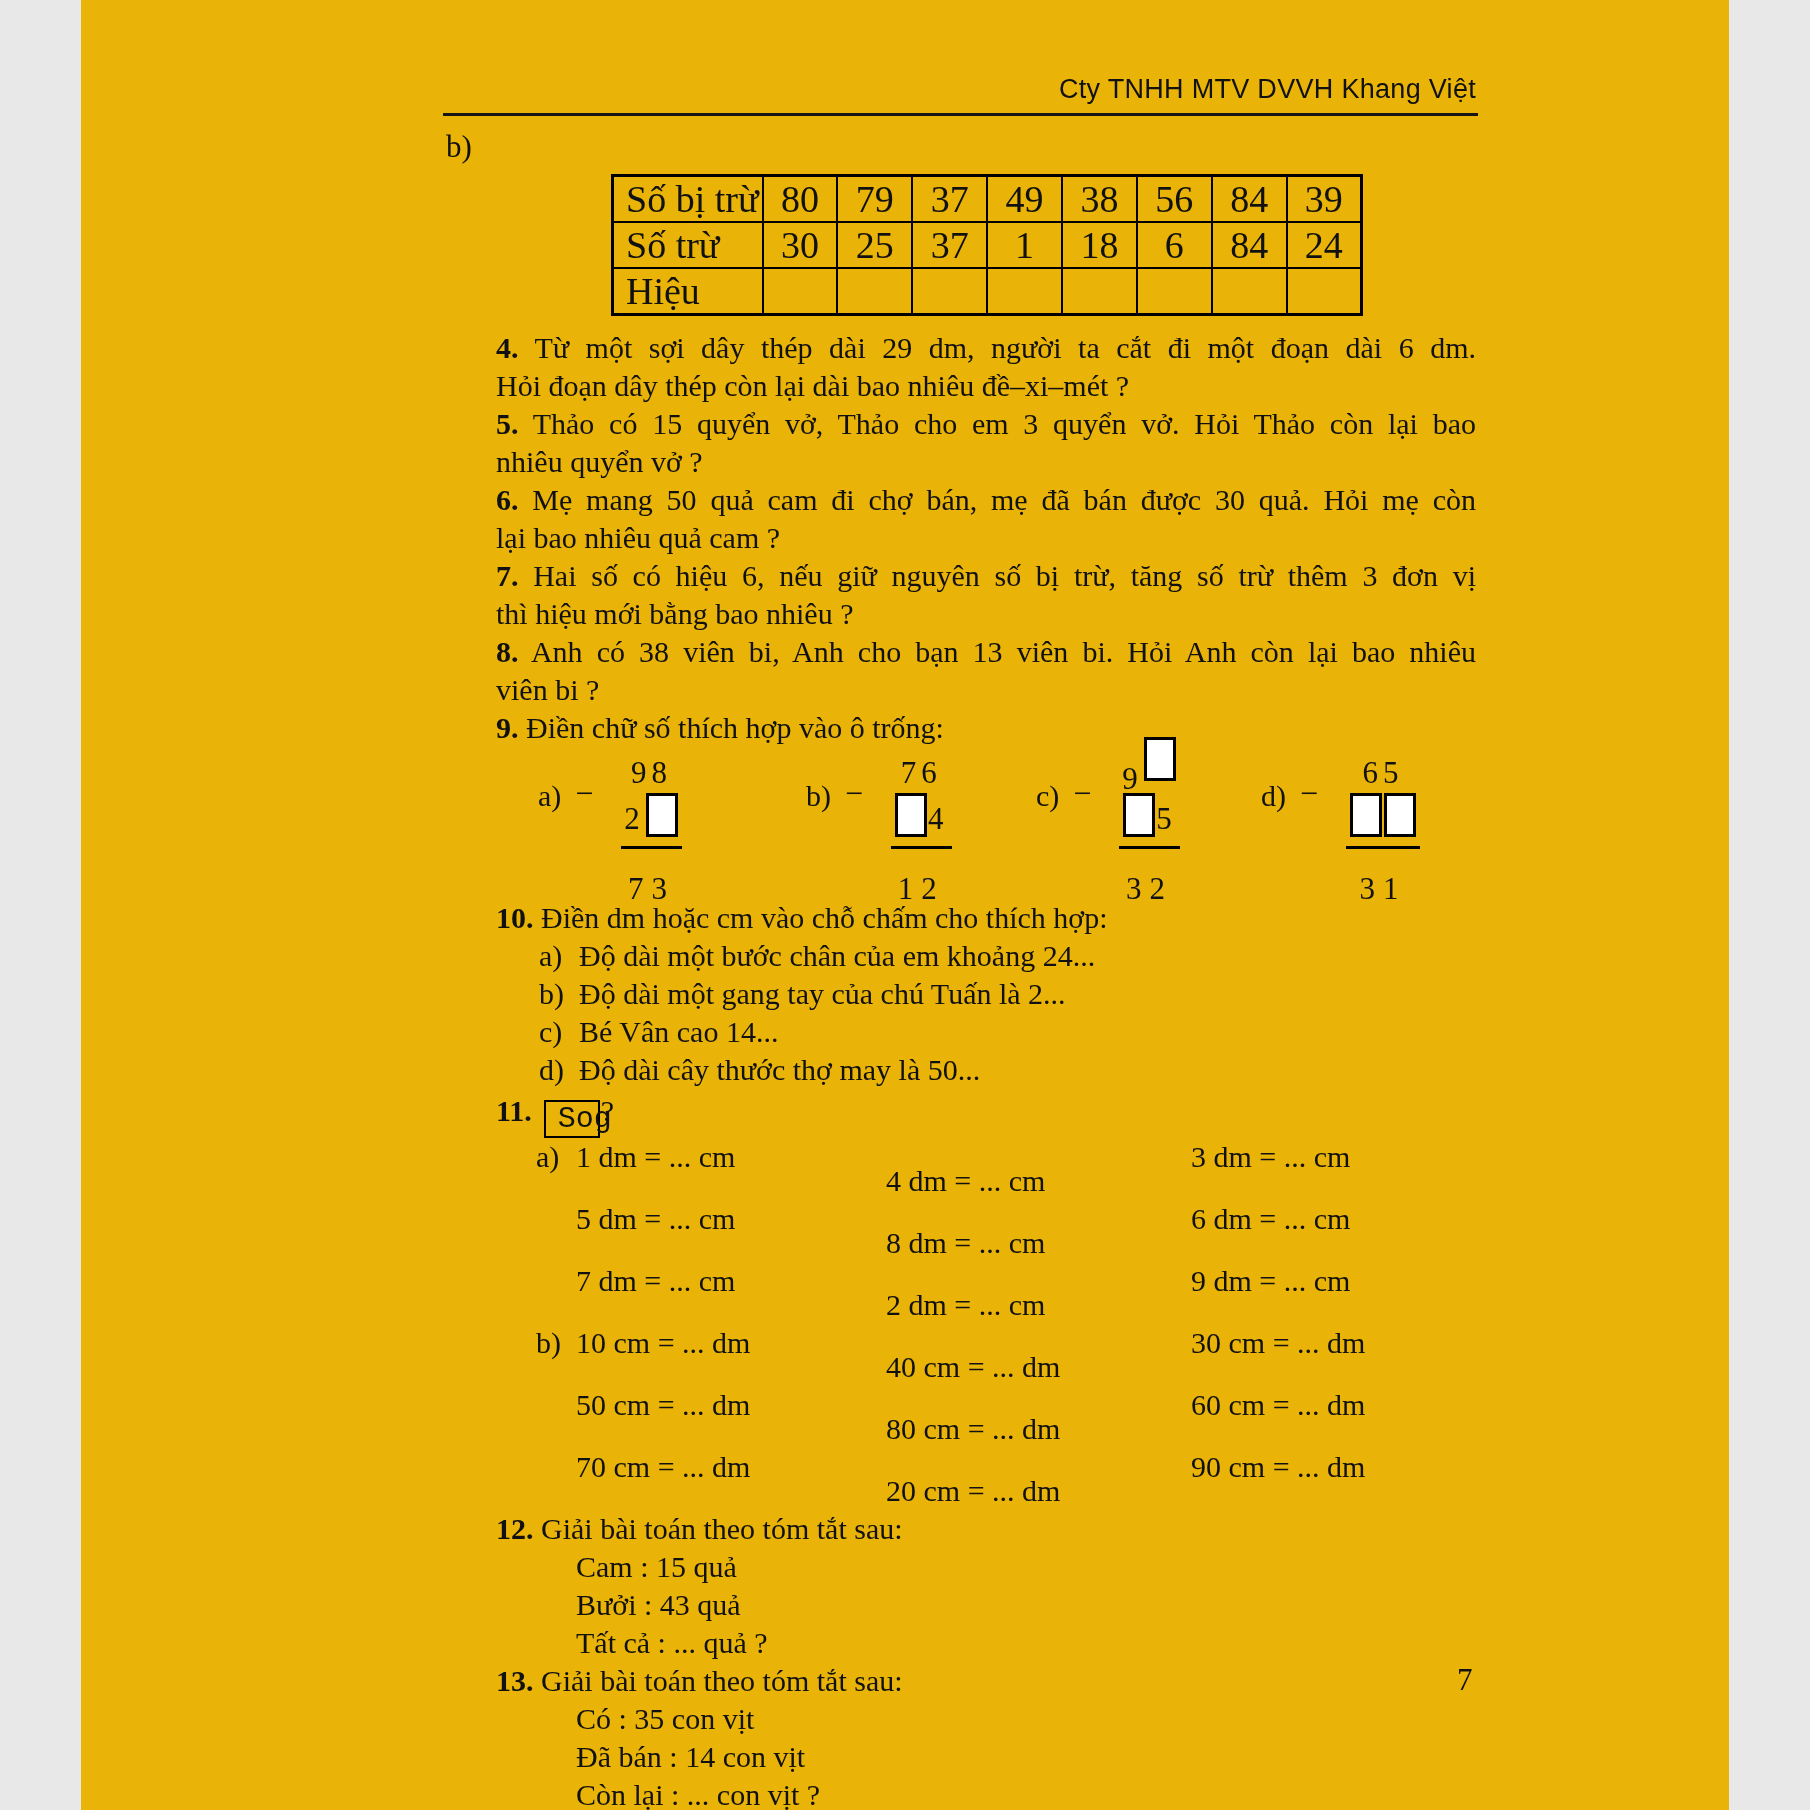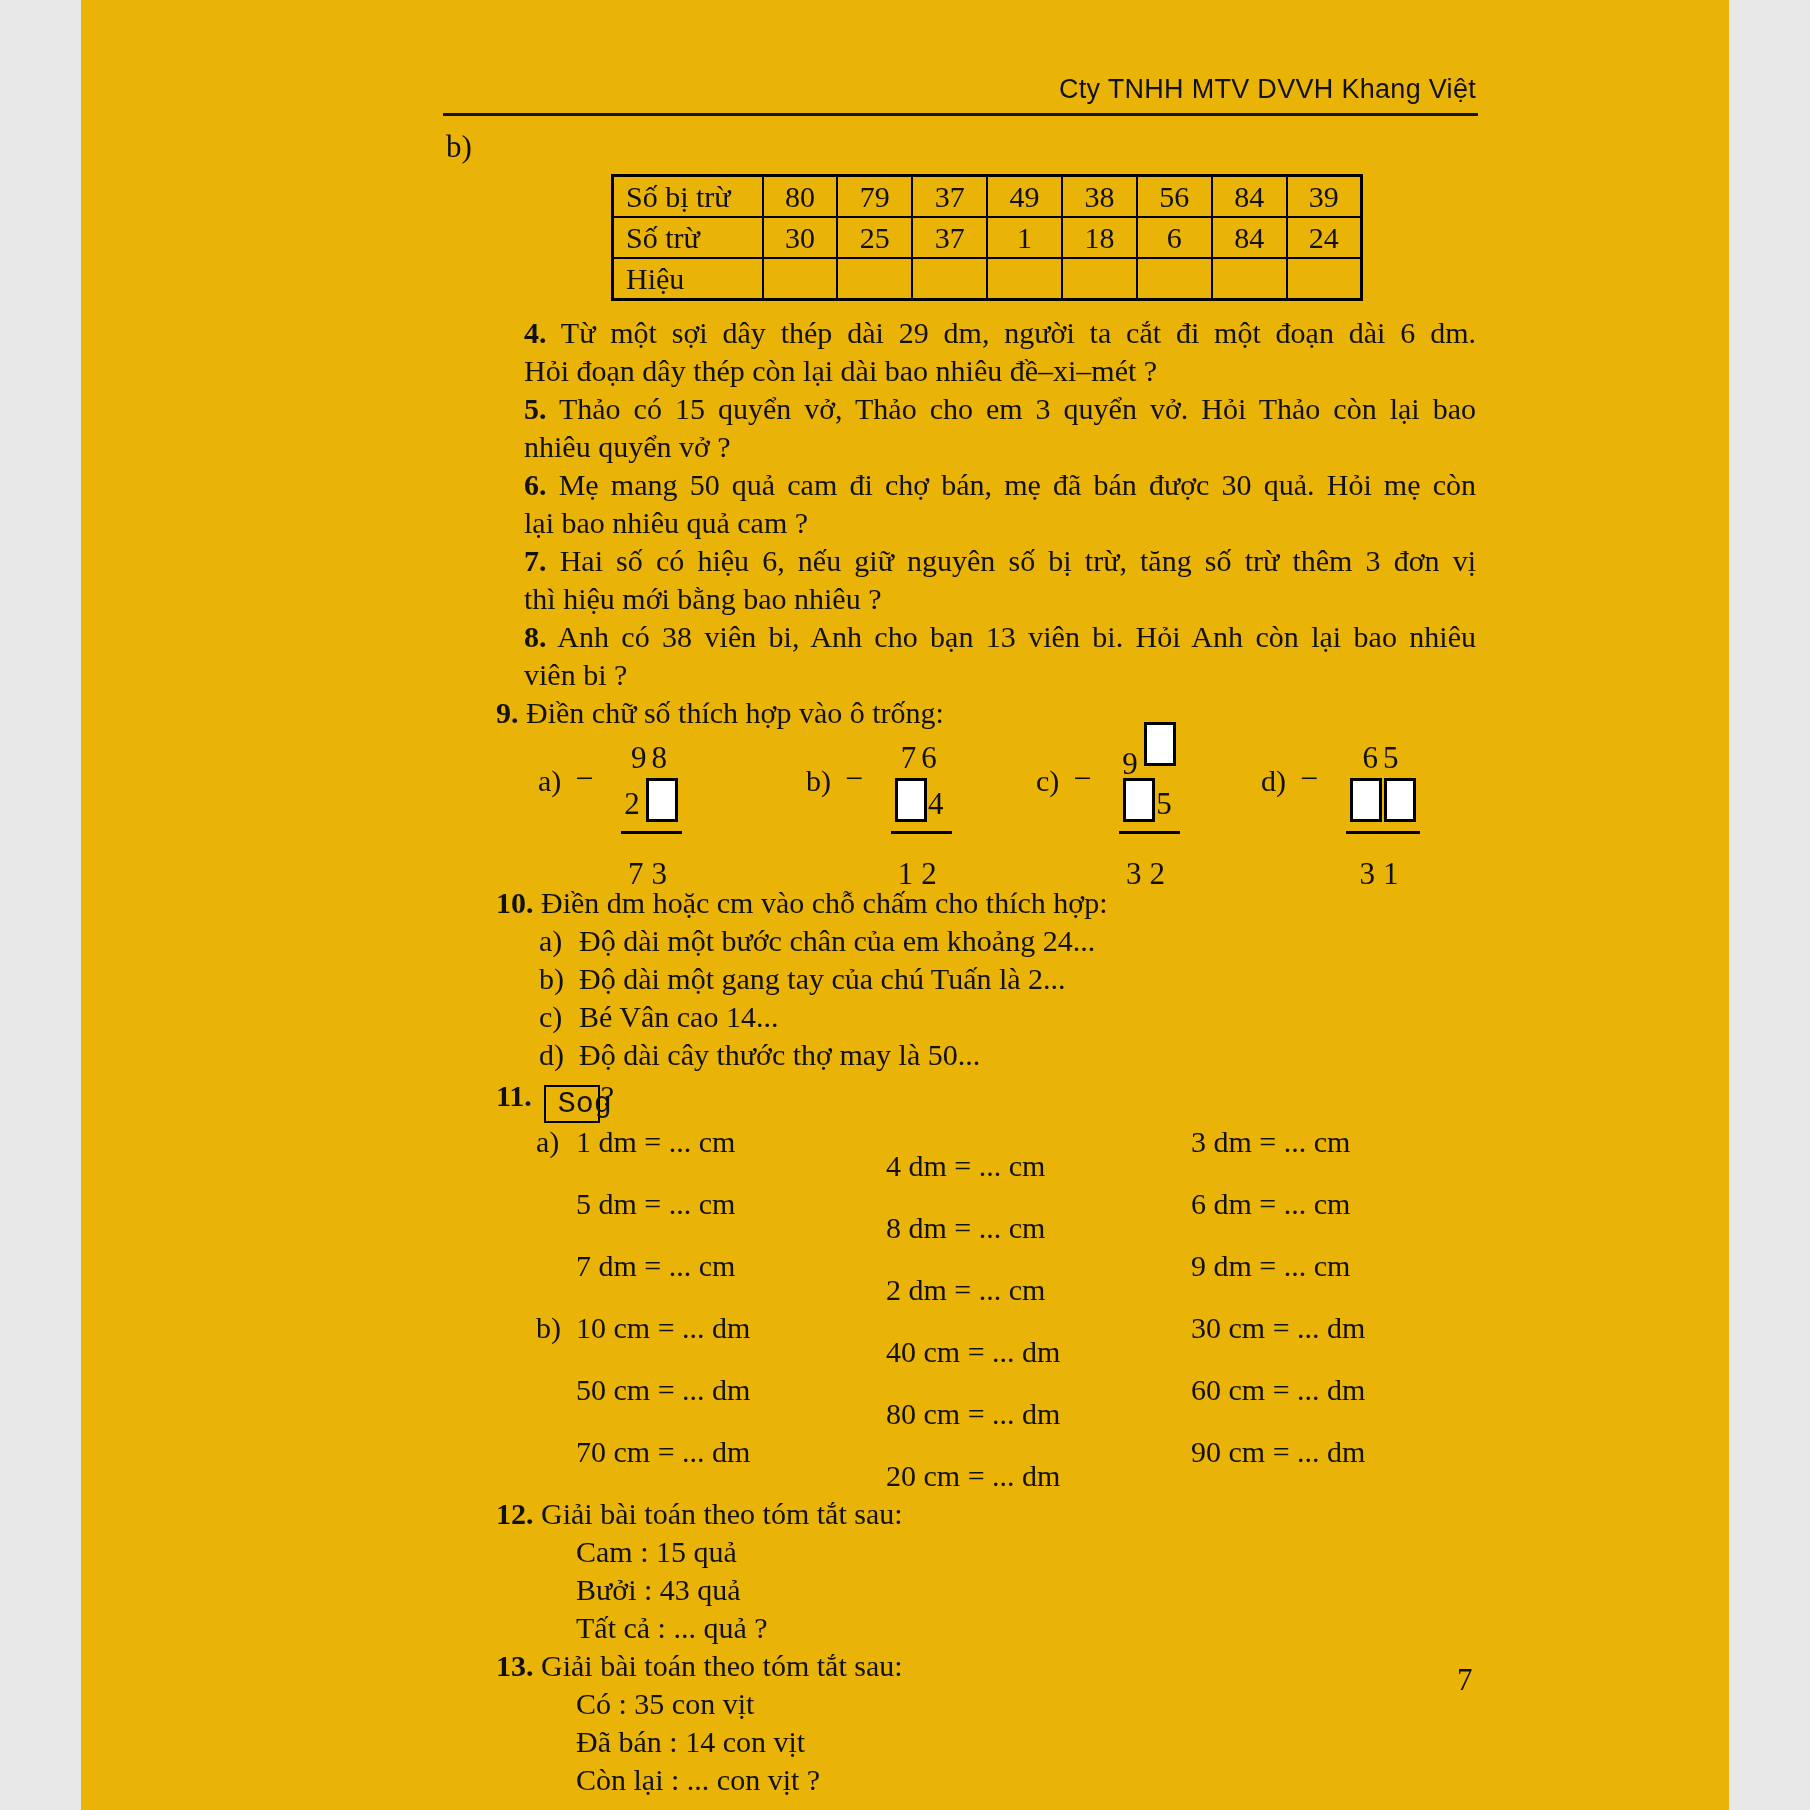--- a/index.html
+++ b/index.html
@@ -16,29 +16,29 @@
     font-family:"Liberation Sans","DejaVu Sans",sans-serif;
     font-size:27px;line-height:30px;letter-spacing:.3px;
   }
   .head-rule{border:none;border-top:3px solid #161616;margin:9px 0 0 -53px;width:1035px;height:0;}
 
   .section-label{margin:12px 0 0 -50px;font-size:31px;line-height:38px;}
 
   
   table.sub{
     border-collapse:collapse;margin:8px 0 0 115px;table-layout:fixed;
-    width:752px;font-size:30px;border:3px solid #000;
+    width:752px;font-size:38px;border:3px solid #000;
   }
   table.sub td{border:2px solid #000;height:39px;text-align:center;padding:0;}
   table.sub td.rowlabel{text-align:left;padding-left:12px;}
 
   
   .para{margin:0;}
   .para.first{margin-top:13px;}
-  .jline{font-size:30px;line-height:38px;text-align:justify;text-align-last:justify;margin-left:28px;}
+  .jline{font-size:30px;line-height:38px;text-align:justify;text-align-last:justify;}
   .jline.last{text-align:left;text-align-last:auto;}
   .pline{font-size:30px;line-height:38px;text-align:left;}
   .pnum{font-weight:bold;}
 
   
   .sub-row{position:relative;height:146px;margin-top:6px;}
   .sub-problem{position:absolute;top:0;display:flex;align-items:flex-start;}
   .sub-problem .plabel{font-size:30px;margin-top:26px;}
   .sub-minus{font-size:32px;margin:22px 0 0 14px;}
   .sub-stack{display:inline-block;margin-left:6px;text-align:center;}

